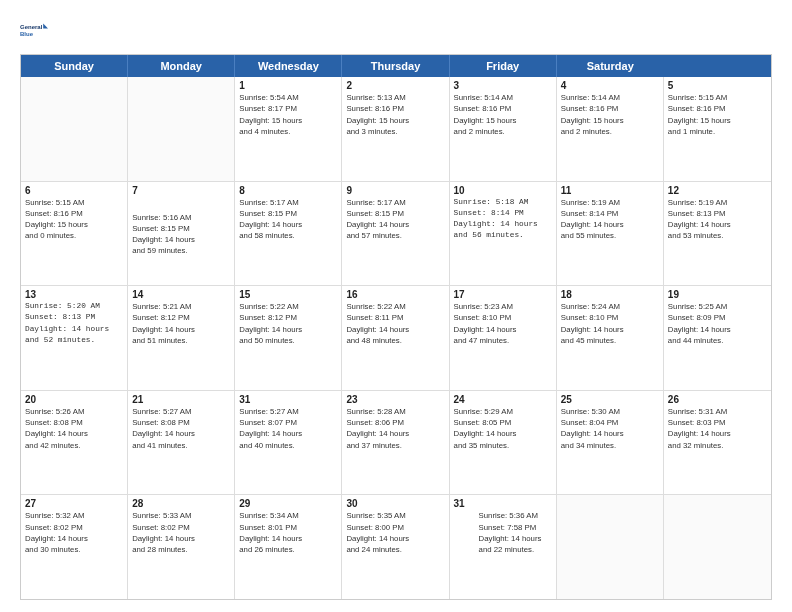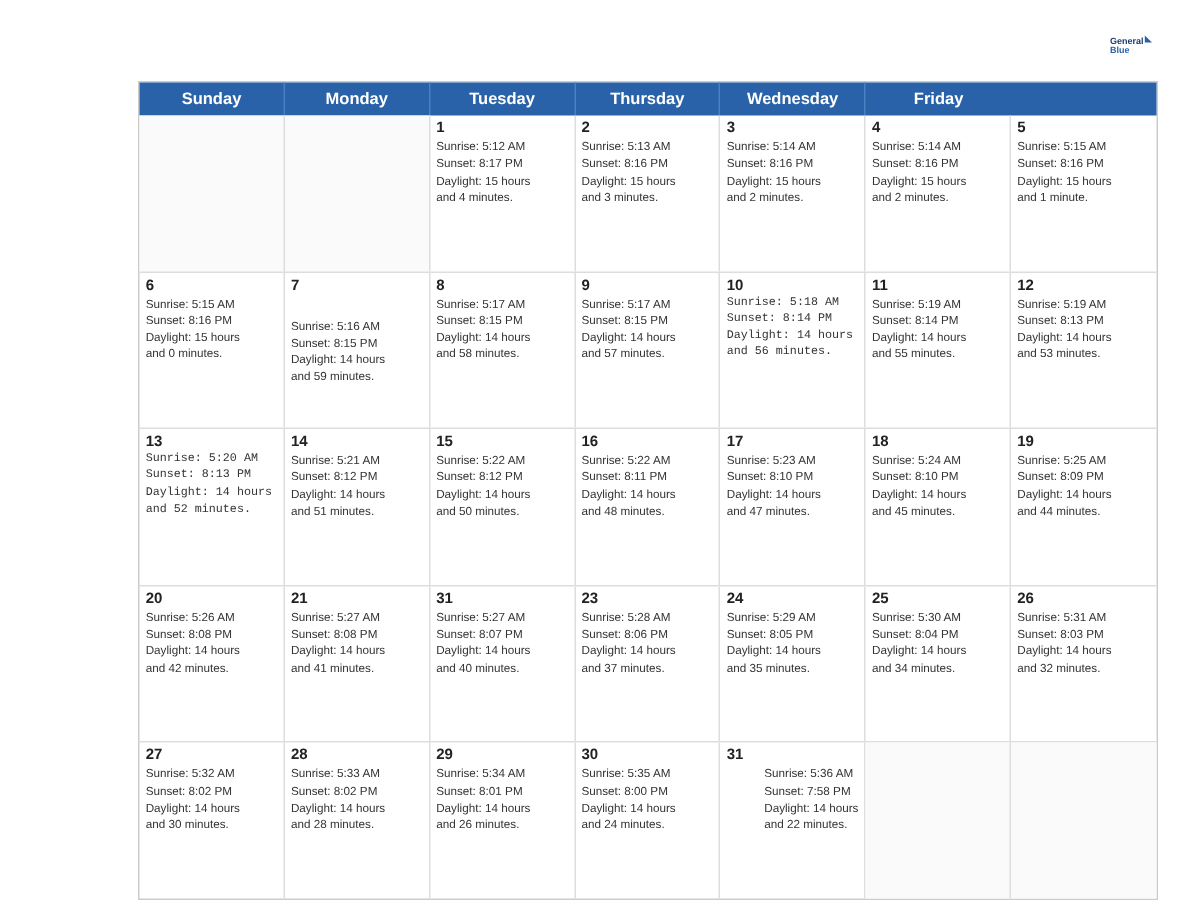--- a/index.html
+++ b/index.html
@@ -9,21 +9,20 @@
       width: 792px;
       height: 612px;
       overflow: hidden;
     }
     .page {
       width: 792px;
       height: 612px;
       padding: 16px 20px 12px 20px;
       display: flex;
       flex-direction: column;
-      align-items: flex-end;
     }
     .header {
       display: flex;
       justify-content: space-between;
       align-items: flex-start;
       margin-bottom: 10px;
     }
     .logo {
       display: flex;
       align-items: center;
@@ -116,32 +115,32 @@
     <div class="title-block">
       <div class="month-title"></div>
       <div class="subtitle"></div>
     </div>
   </div>
 
   <div class="calendar">
     <div class="cal-header">
     <div class="cal-header-cell">Sunday</div>
         <div class="cal-header-cell">Monday</div>
-        <div class="cal-header-cell">Tuesday</div>
+        <div class="cal-header-cell">Wednesday</div>
         <div class="cal-header-cell">Thursday</div>
-        <div class="cal-header-cell">Wednesday</div>
         <div class="cal-header-cell">Friday</div>
+        <div class="cal-header-cell">Saturday</div>
       </div>
     <div class="cal-body">
     <div class="cal-row">
           <div class="cal-cell empty"></div>
           <div class="cal-cell empty"></div>
           <div class="cal-cell">
             <div class="day-num">1</div>
-            <div class="cell-info" style="white-space: pre-line;">Sunrise: 5:12 AM
+            <div class="cell-info" style="white-space: pre-line;">Sunrise: 5:54 AM
 Sunset: 8:17 PM
 Daylight: 15 hours
 and 4 minutes.</div>
           </div>
           <div class="cal-cell">
             <div class="day-num">2</div>
             <div class="cell-info" style="white-space: pre-line;">Sunrise: 5:13 AM
 Sunset: 8:16 PM
 Daylight: 15 hours
 and 3 minutes.</div>

